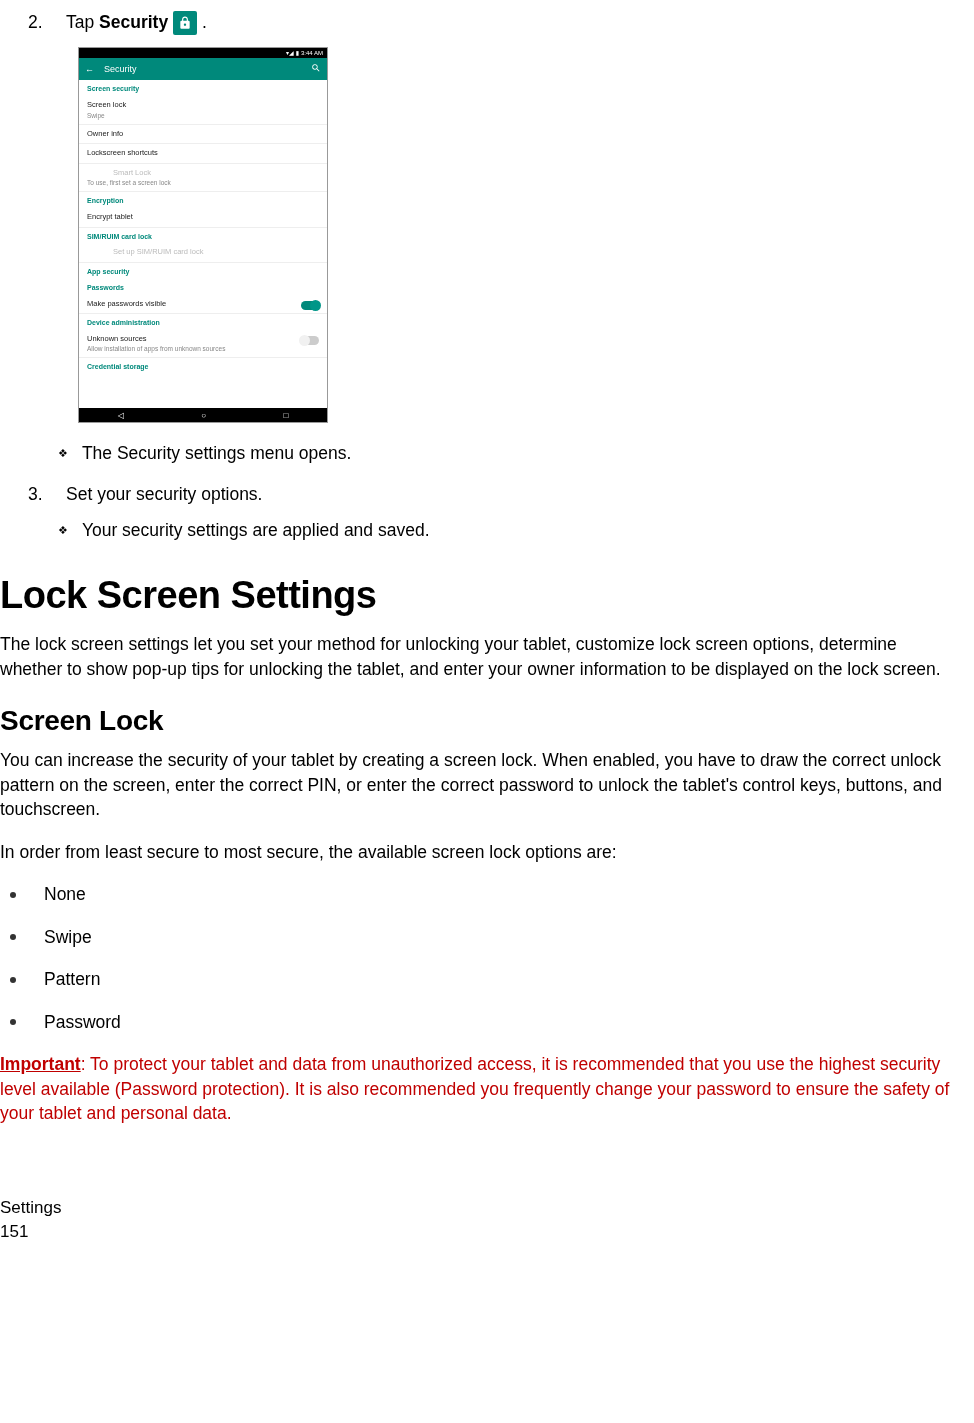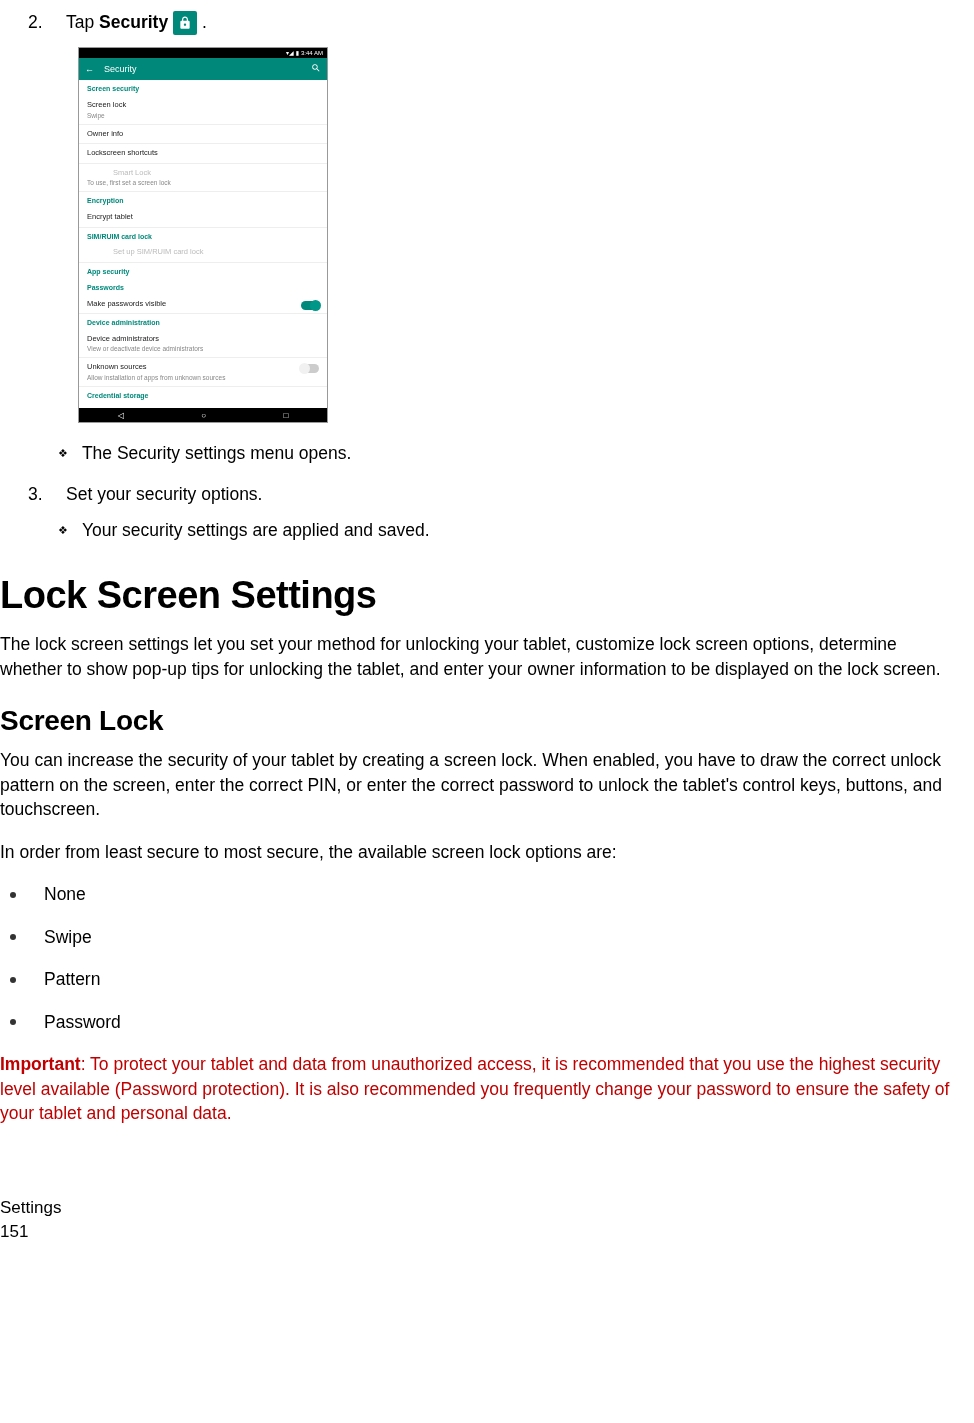--- a/index.html
+++ b/index.html
@@ -47,21 +47,21 @@
     .diamond-bullet { font-size:11px; line-height:24px; }
     .h1 { font-family: Arial, sans-serif; font-weight:900; font-size:38px;
       margin: 26px 0 10px 0; letter-spacing:-0.5px; font-stretch:condensed; }
     .h2 { font-family: Arial, sans-serif; font-weight:900; font-size:28px;
       margin: 20px 0 8px 0; letter-spacing:-0.3px; font-stretch:condensed; }
     .para { margin: 0 0 18px 0; }
     .list2 { margin-left: 8px; }
     .list2 li { list-style:none; margin-bottom:18px; display:flex; align-items:center; gap:28px;}
     .dot { width:6px;height:6px;background:#333;border-radius:50%; margin-left:2px;}
     .important { color:#c00000; margin-bottom:40px; }
-    .important .lbl { font-weight:bold; }
+    .important .lbl { font-weight:bold;text-decoration:underline; }
     .footer { display:flex; justify-content:space-between; font-size:17px; margin-top:70px;flex-direction:column;}
   </style>
 </head>
 <body>
 
 <div class="step-line">
   <span class="step-num">2.</span>
   <span>
     <span>Tap </span><span class="bold">Security</span>
     <span class="lock-icon-box">
@@ -114,24 +114,20 @@
           <div class="t1" style="color:#bbb">Set up SIM/RUIM card lock</div>
         </div>
       <div class="p-section-h">App security</div>
       <div class="p-section-h">Passwords</div>
       <div class="p-item">
           <span class="p-toggle"></span>
           <div class="t1">Make passwords visible</div>
         </div>
       <div class="p-section-h">Device administration</div>
       <div class="p-item">
-          <div class="t1">Device administrators</div>
-          <div class="t2">View or deactivate device administrators</div>
-        </div>
-      <div class="p-item">
           <span class="p-toggle off"></span>
           <div class="t1">Unknown sources</div>
           <div class="t2">Allow installation of apps from unknown sources</div>
         </div>
       <div class="p-section-h">Credential storage</div>
     </div>
     <div class="phone-nav">
       <span>◁</span>
       <span>○</span>
       <span>□</span>

